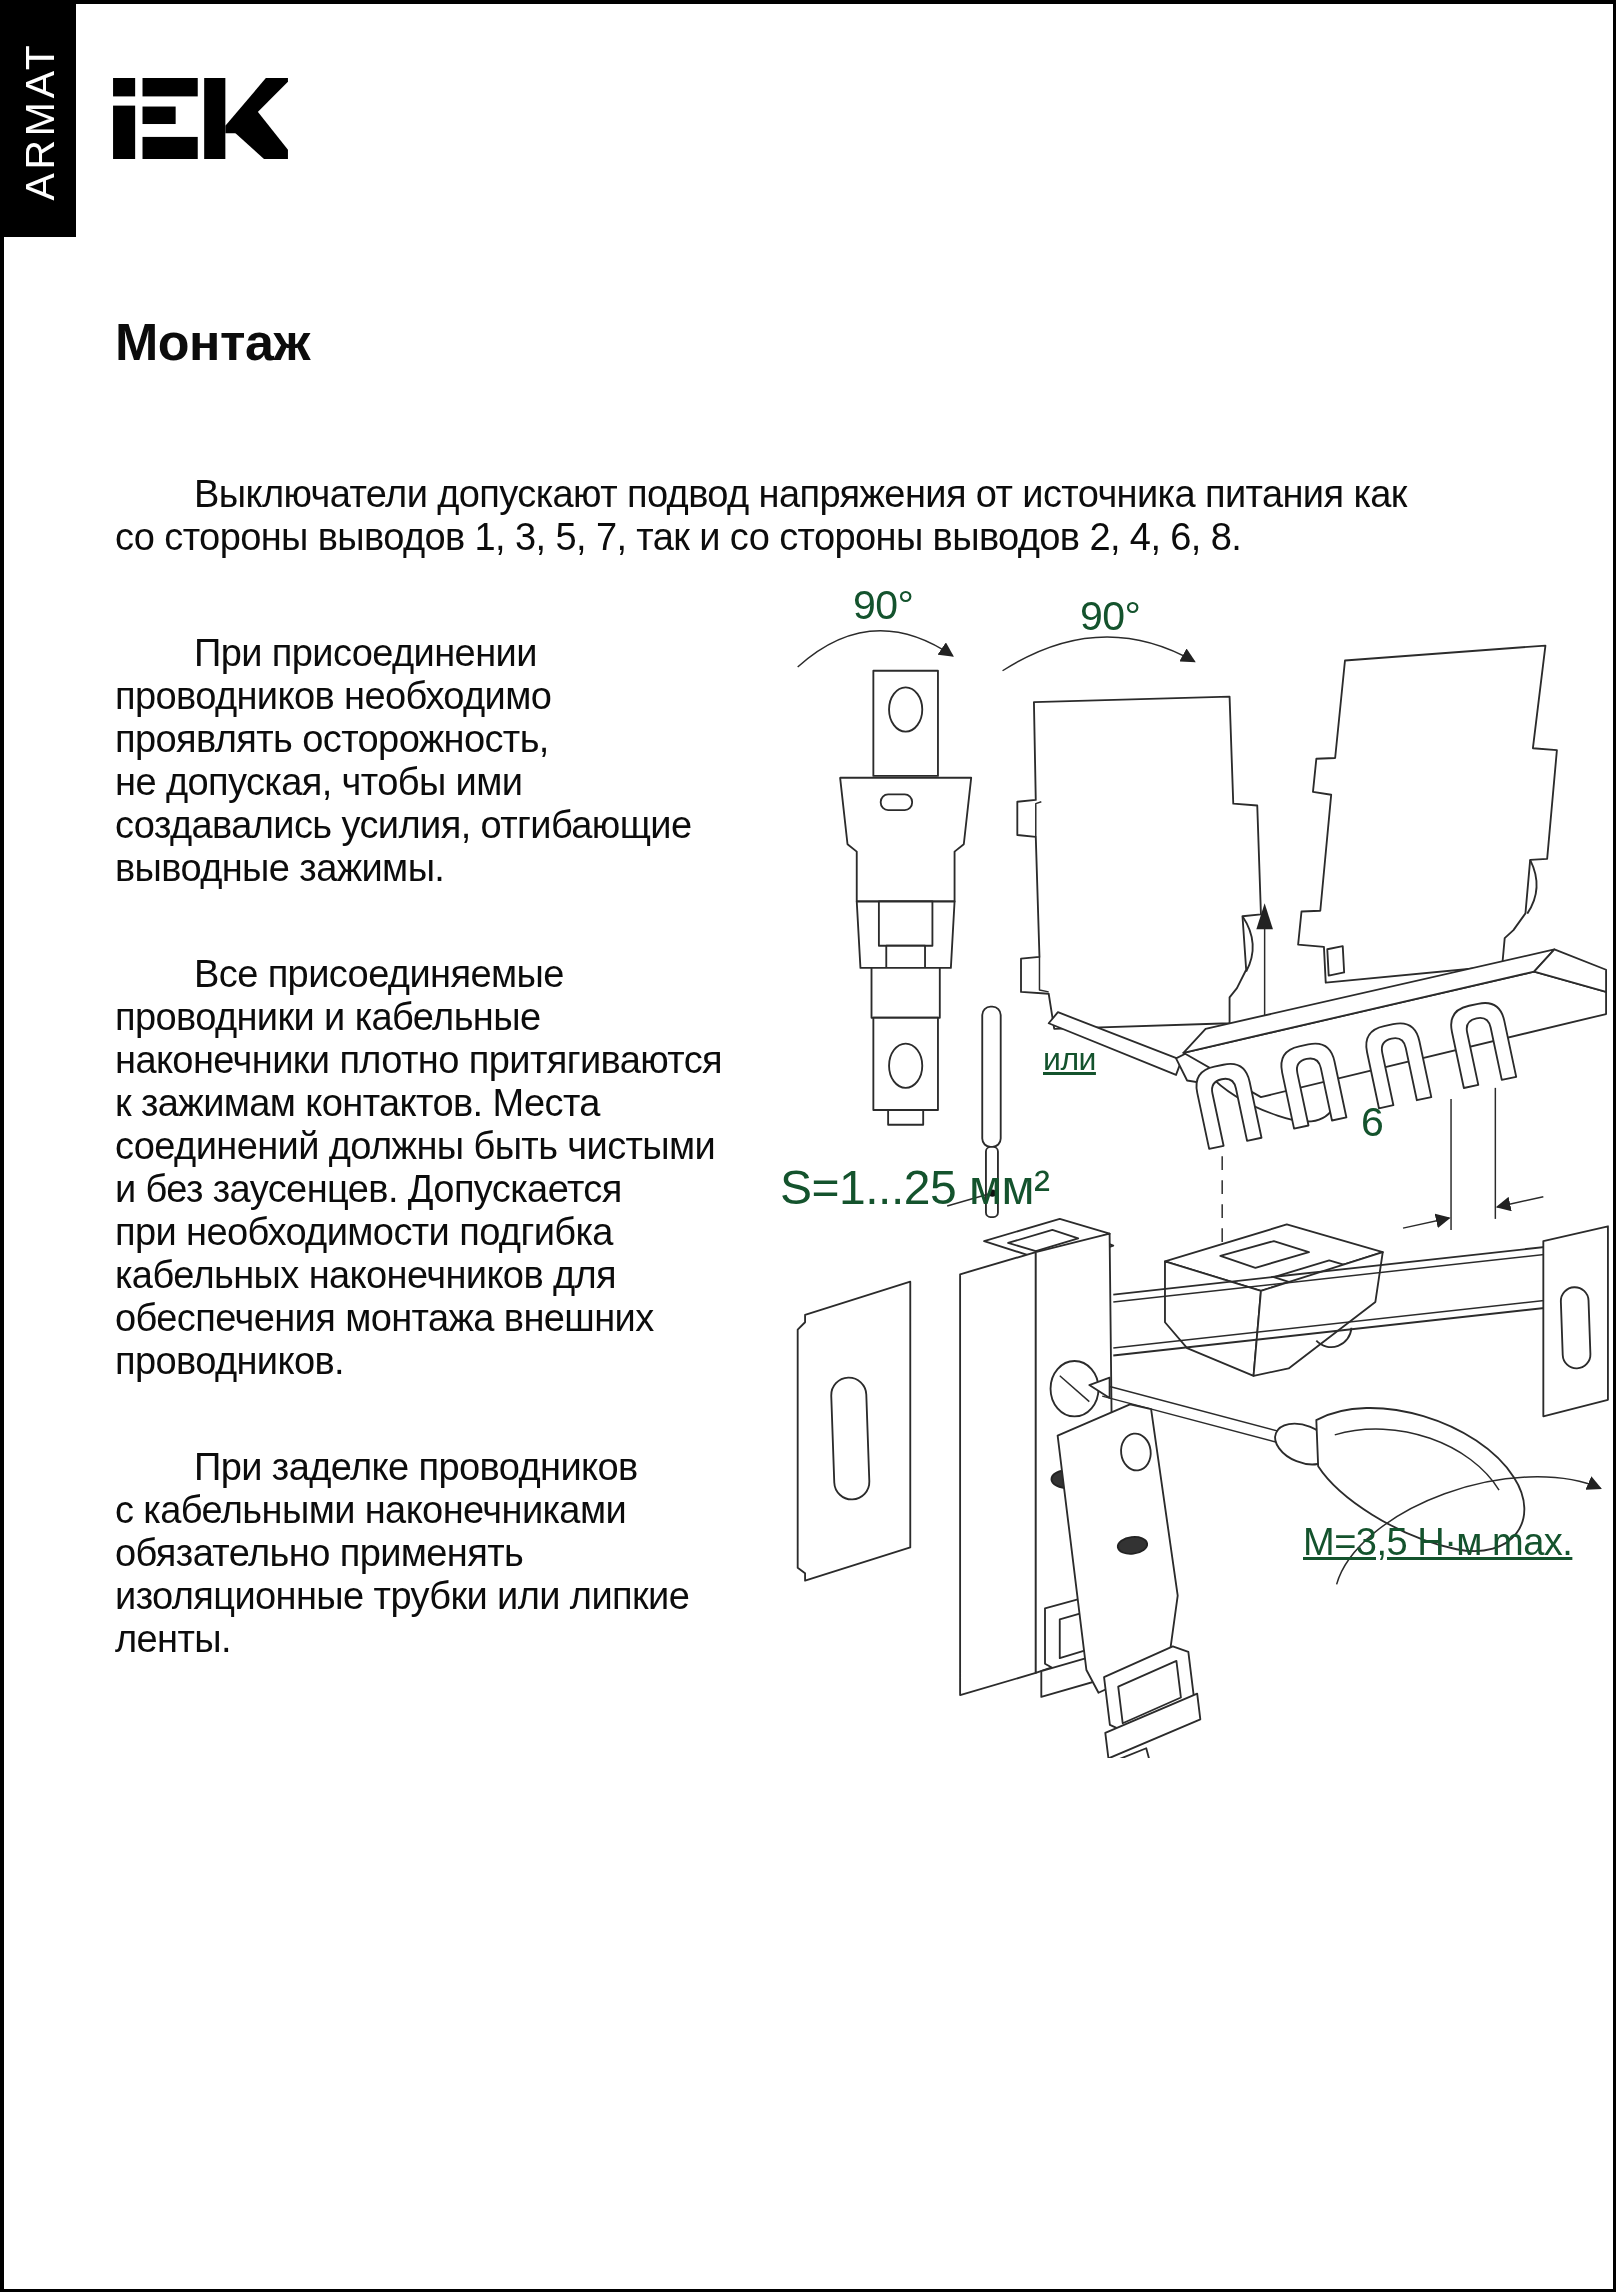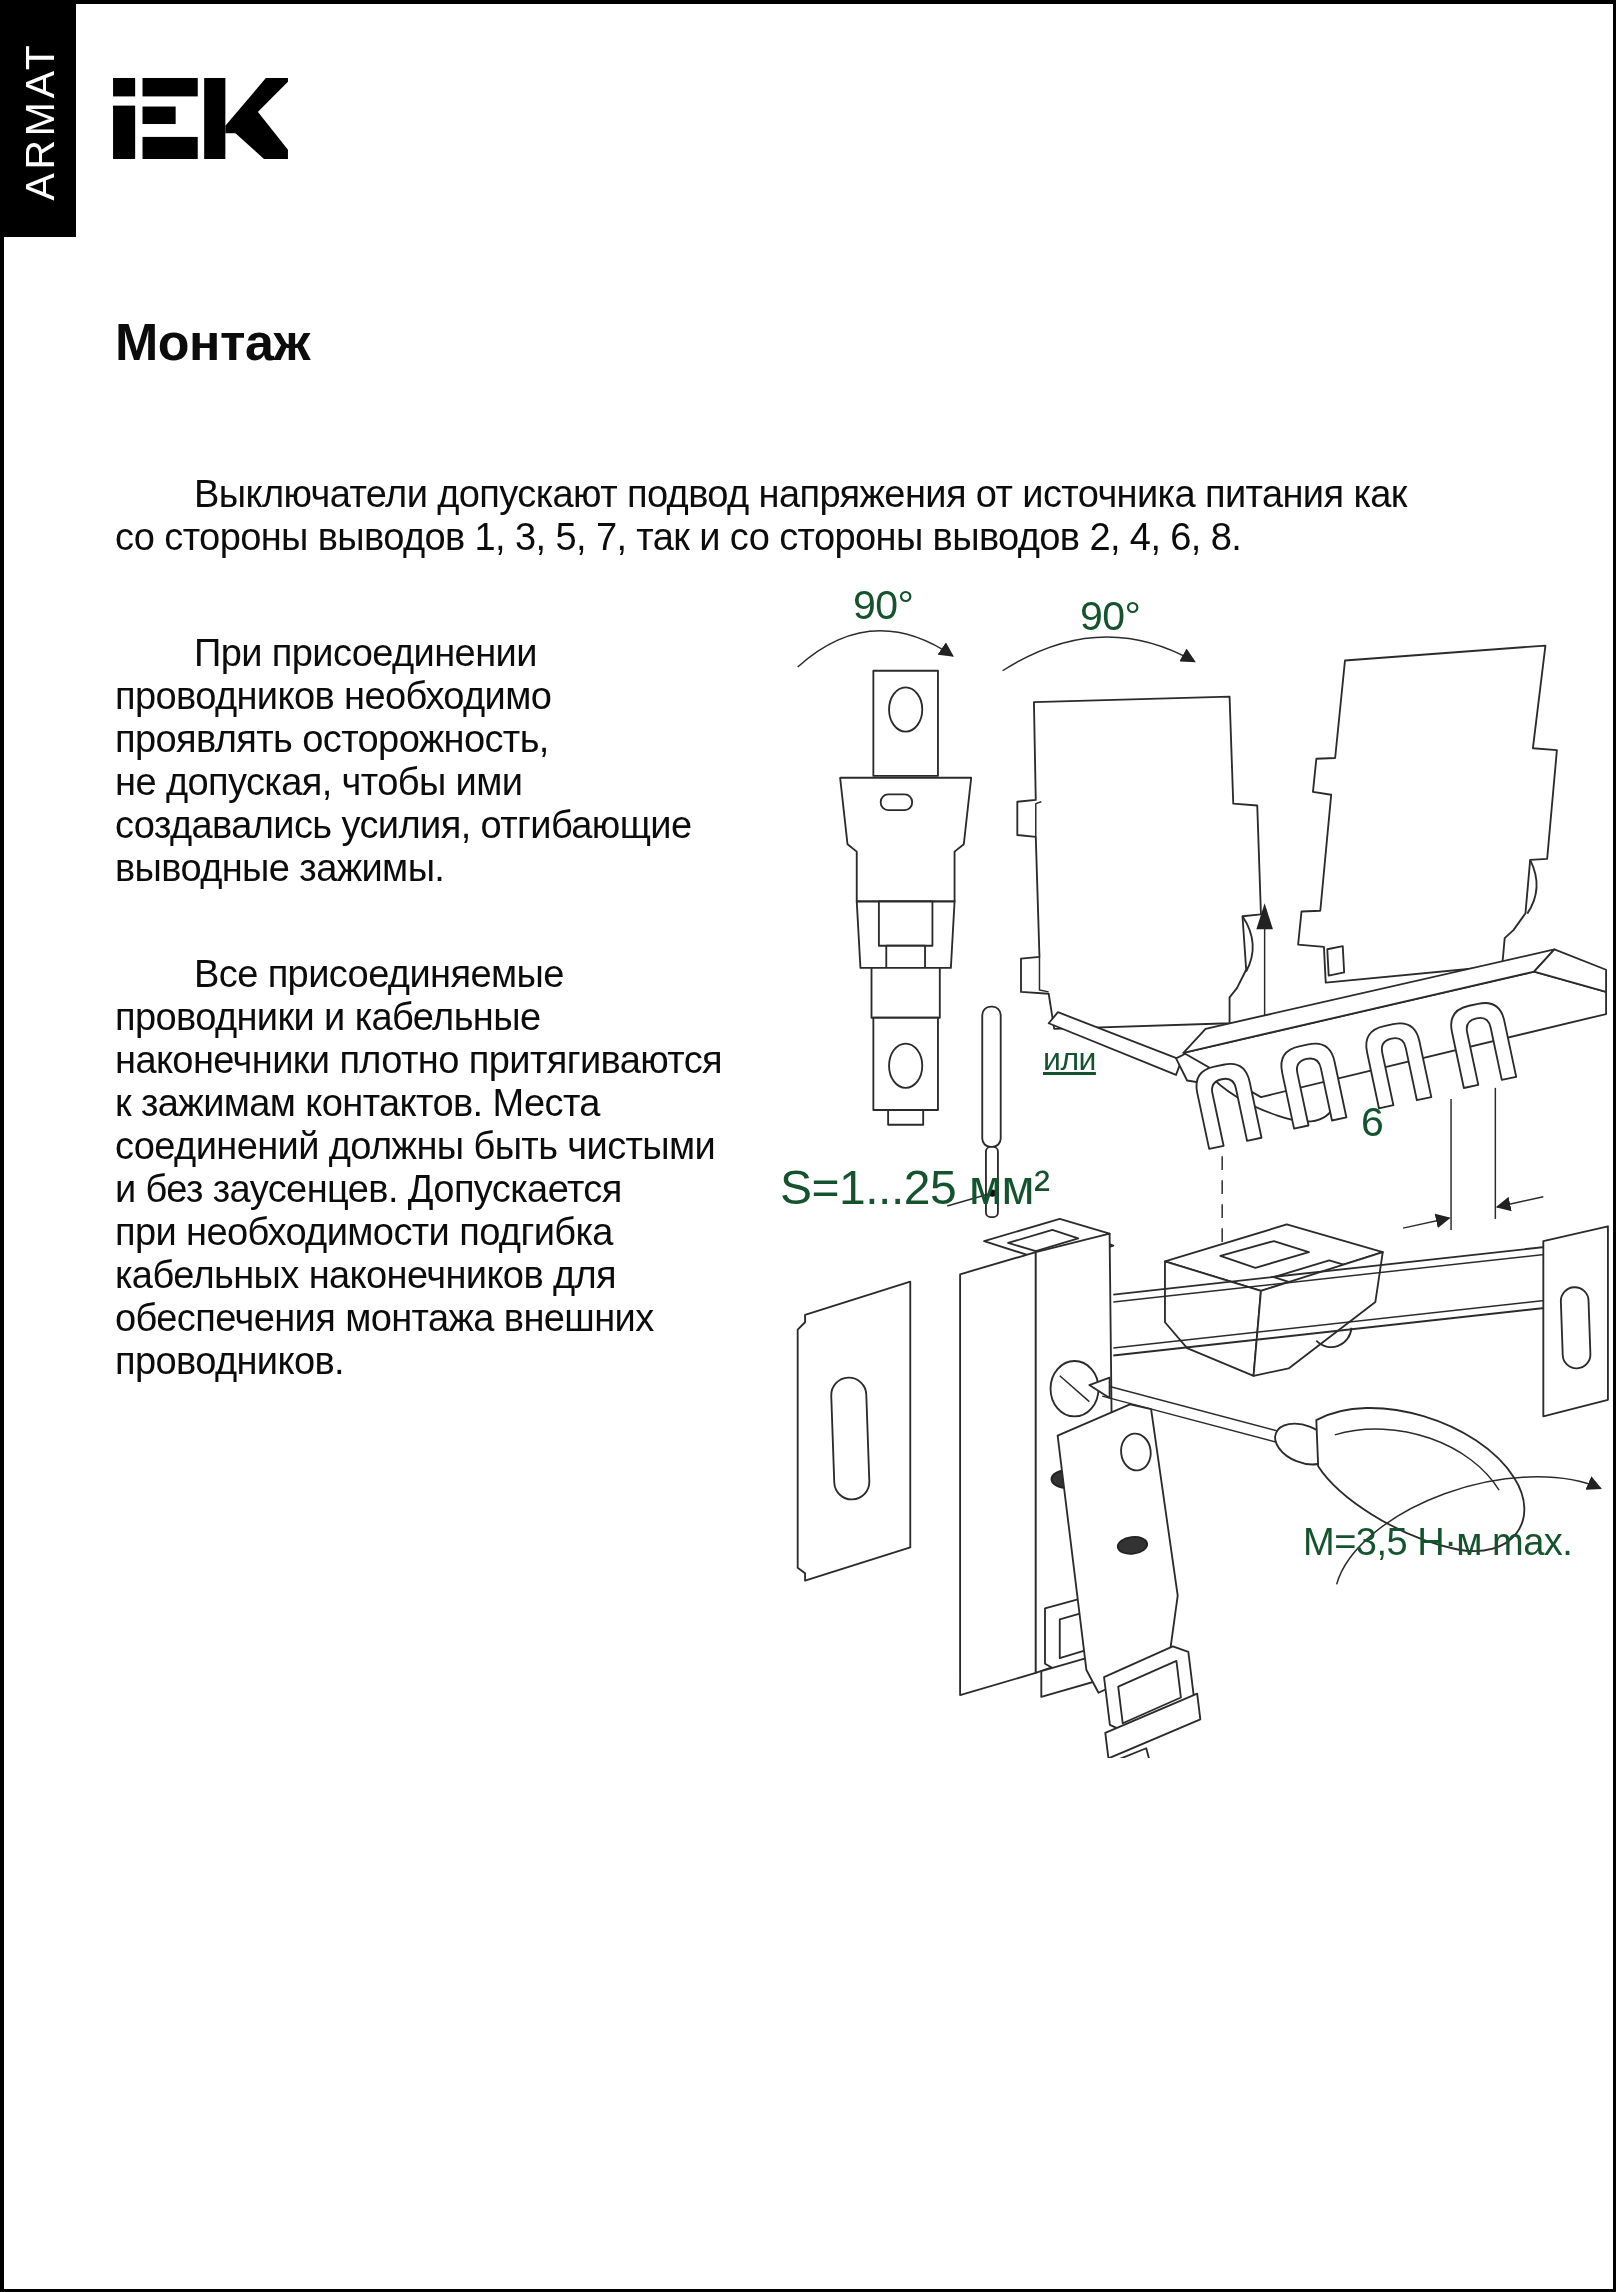--- a/index.html
+++ b/index.html
@@ -35,21 +35,21 @@
   .para.narrow { width:657px; }
   .fig-label {
     position:absolute; color:#14532d; white-space:nowrap;
     letter-spacing:-0.5px;
   }
   .lbl-90-left   { left:849px;  top:578px;  font-size:41px; }
   .lbl-90-right  { left:1076px; top:589px;  font-size:41px; }
   .lbl-or        { left:1039px; top:1037px; font-size:32px;text-decoration:underline; }
   .lbl-section   { left:776px;  top:1156px; font-size:48px; }
   .lbl-pitch     { left:1357px; top:1095px; font-size:41px; }
-  .lbl-torque    { left:1299px; top:1517px; font-size:38px; }
+  .lbl-torque    { left:1299px; top:1517px; font-size:38px;text-decoration:underline; }
   .figure-svg { position:absolute; left:766px; top:554px; }
   .ln { fill:#fff; stroke:#2b2b2b; stroke-width:2; stroke-linejoin:round; }
   .nf { fill:none; stroke:#2b2b2b; stroke-width:2; }
   .thin { stroke-width:1.6; }
   .dash { stroke-dasharray:15 11; }
   .dark { fill:#333; stroke:#222; }
 </style>
 </head>
 <body>
 
@@ -86,20 +86,25 @@
     <p class="para narrow">Все присоединяемые
 проводники и кабельные
 наконечники плотно притягиваются
 к зажимам контактов. Места
 соединений должны быть чистыми
 и без заусенцев. Допускается
 при необходимости подгибка
 кабельных наконечников для
 обеспечения монтажа внешних
 проводников.</p>
+    <p class="para narrow">При заделке проводников
+с кабельными наконечниками
+обязательно применять
+изоляционные трубки или липкие
+ленты.</p>
   </div>
 
   <svg class="figure-svg" width="849" height="1200" viewBox="0 0 920 1300" aria-hidden="true">
     <defs>
       <marker id="arr" viewBox="0 0 10 10" refX="9" refY="5" markerWidth="10" markerHeight="10" orient="auto-start-reverse">
         <path d="M0,0 L10,5 L0,10 z" fill="#222"></path>
       </marker>
       <path id="staple" d="M0,86 L0,24 Q0,0 24,0 L34,0 Q58,0 58,24 L58,86 L42,86 L42,28 Q42,15 29,15 Q16,15 16,28 L16,86 Z"></path>
     </defs>
 

